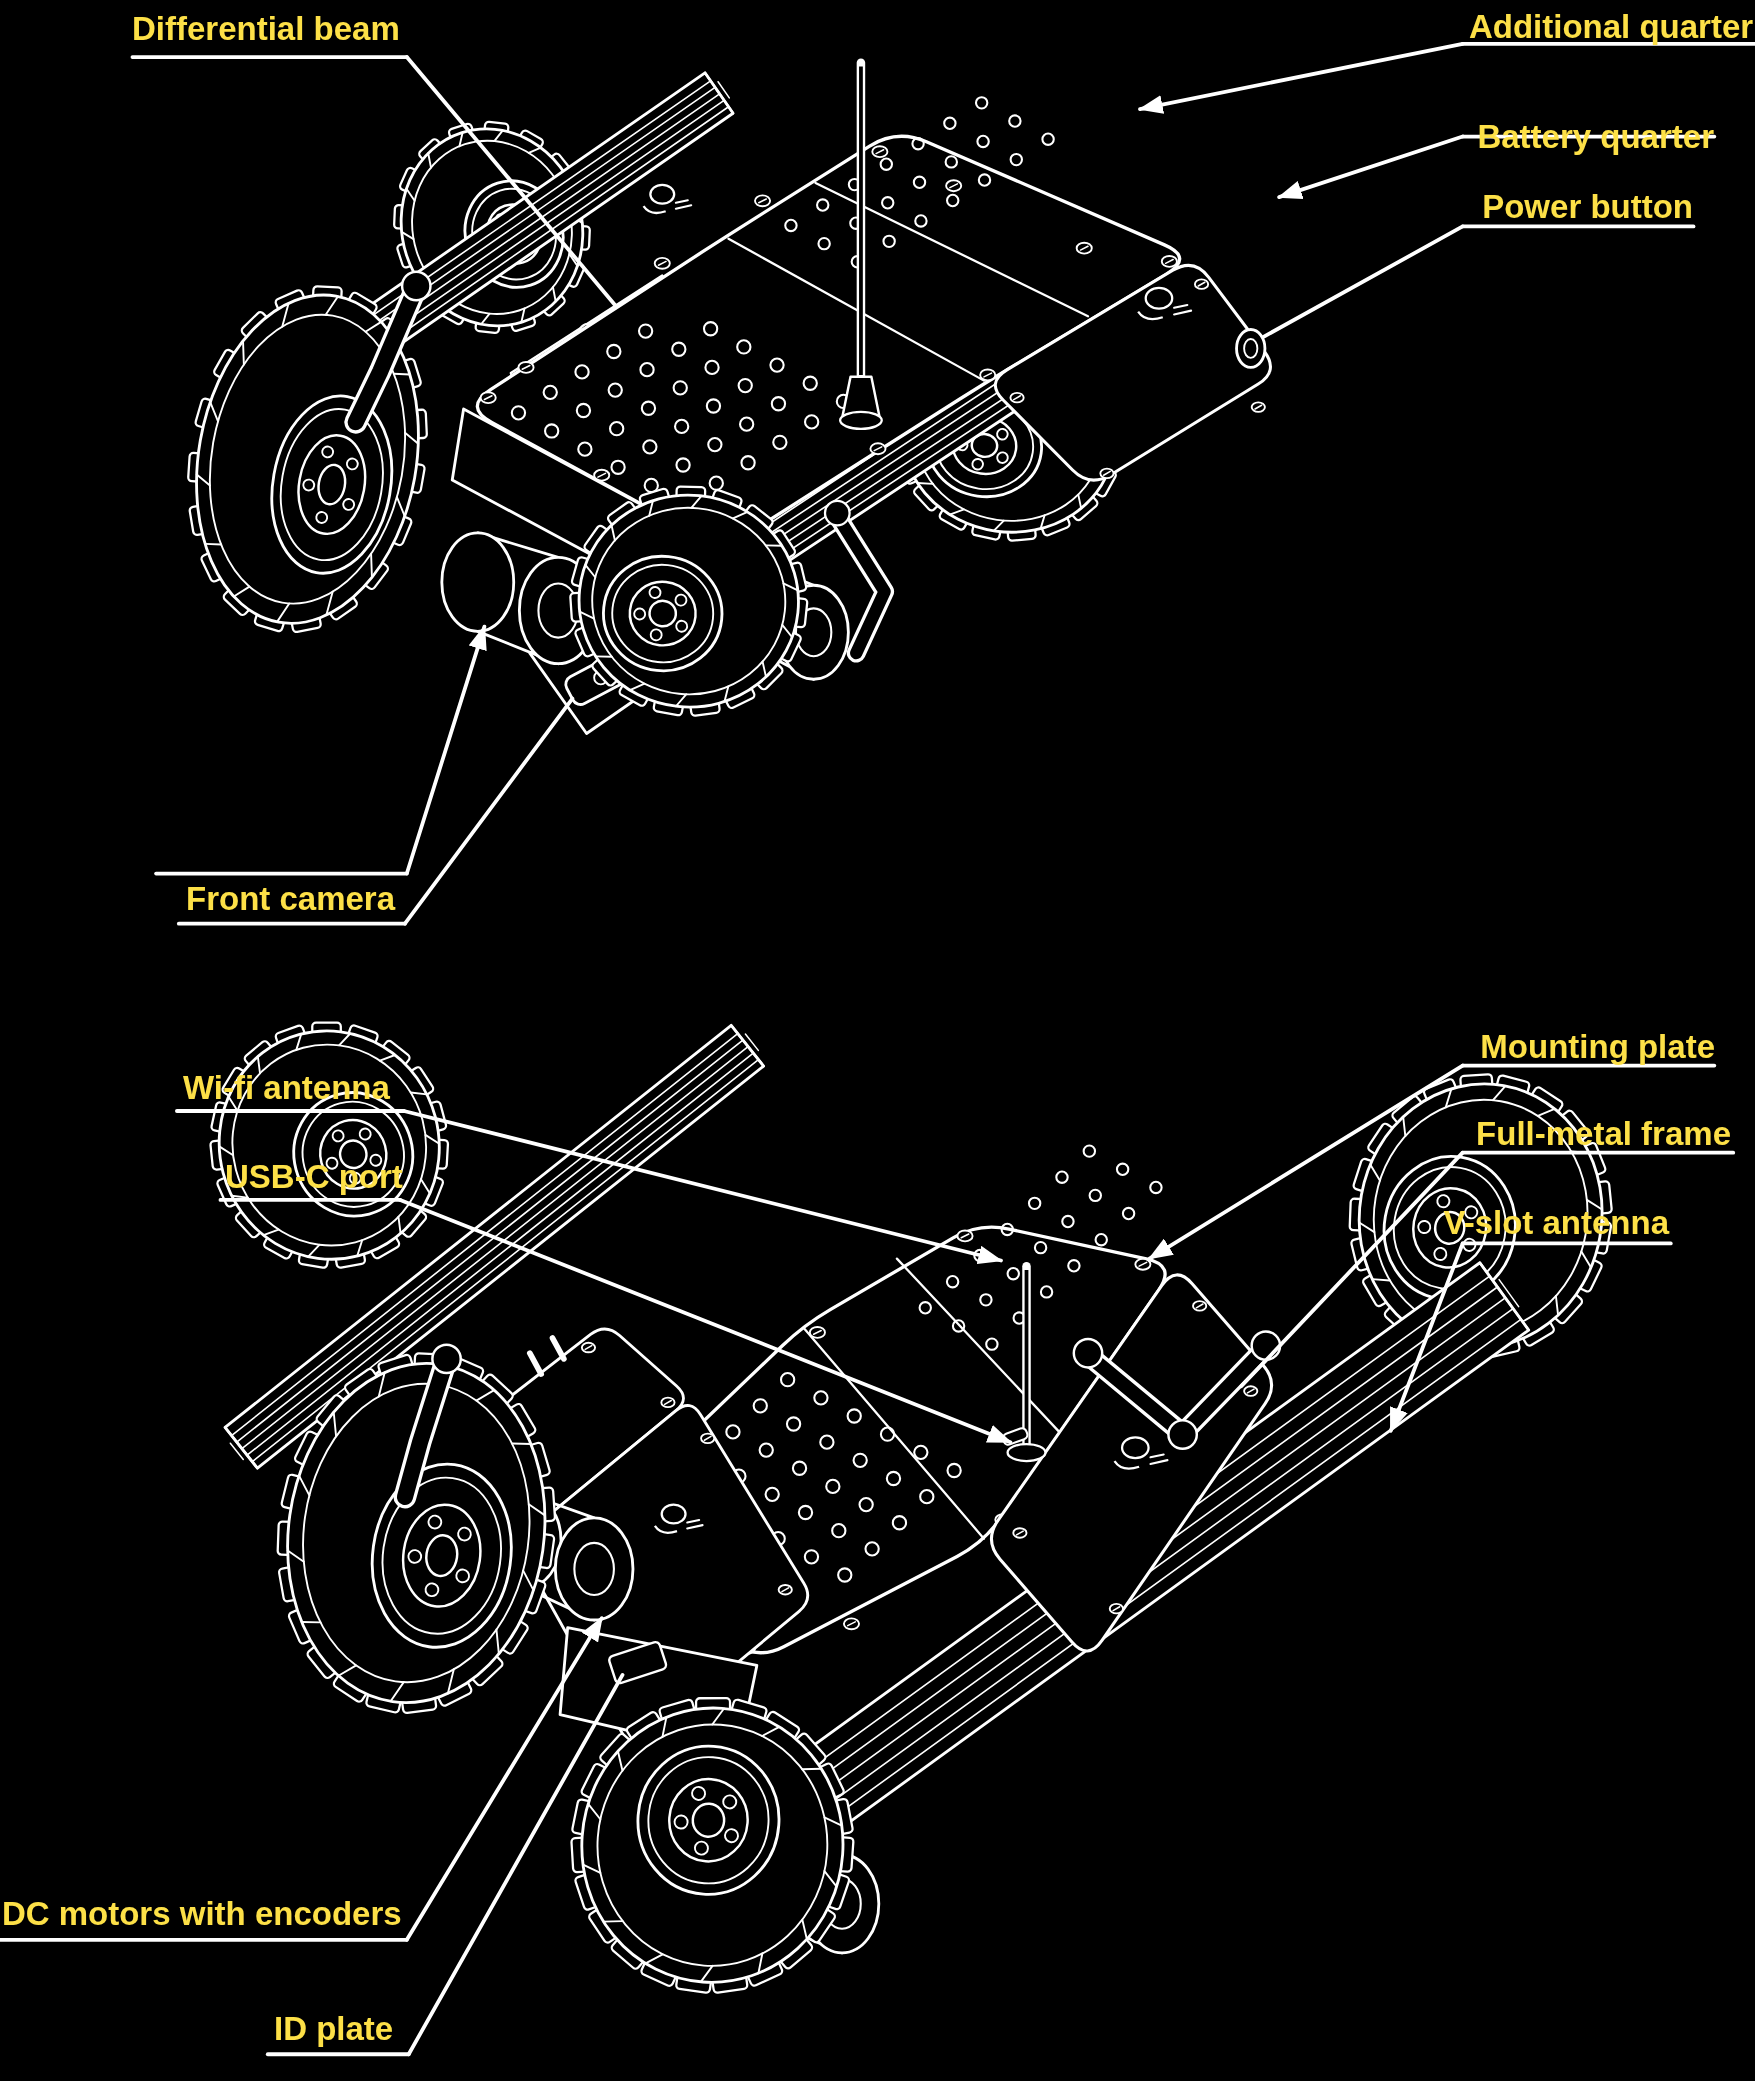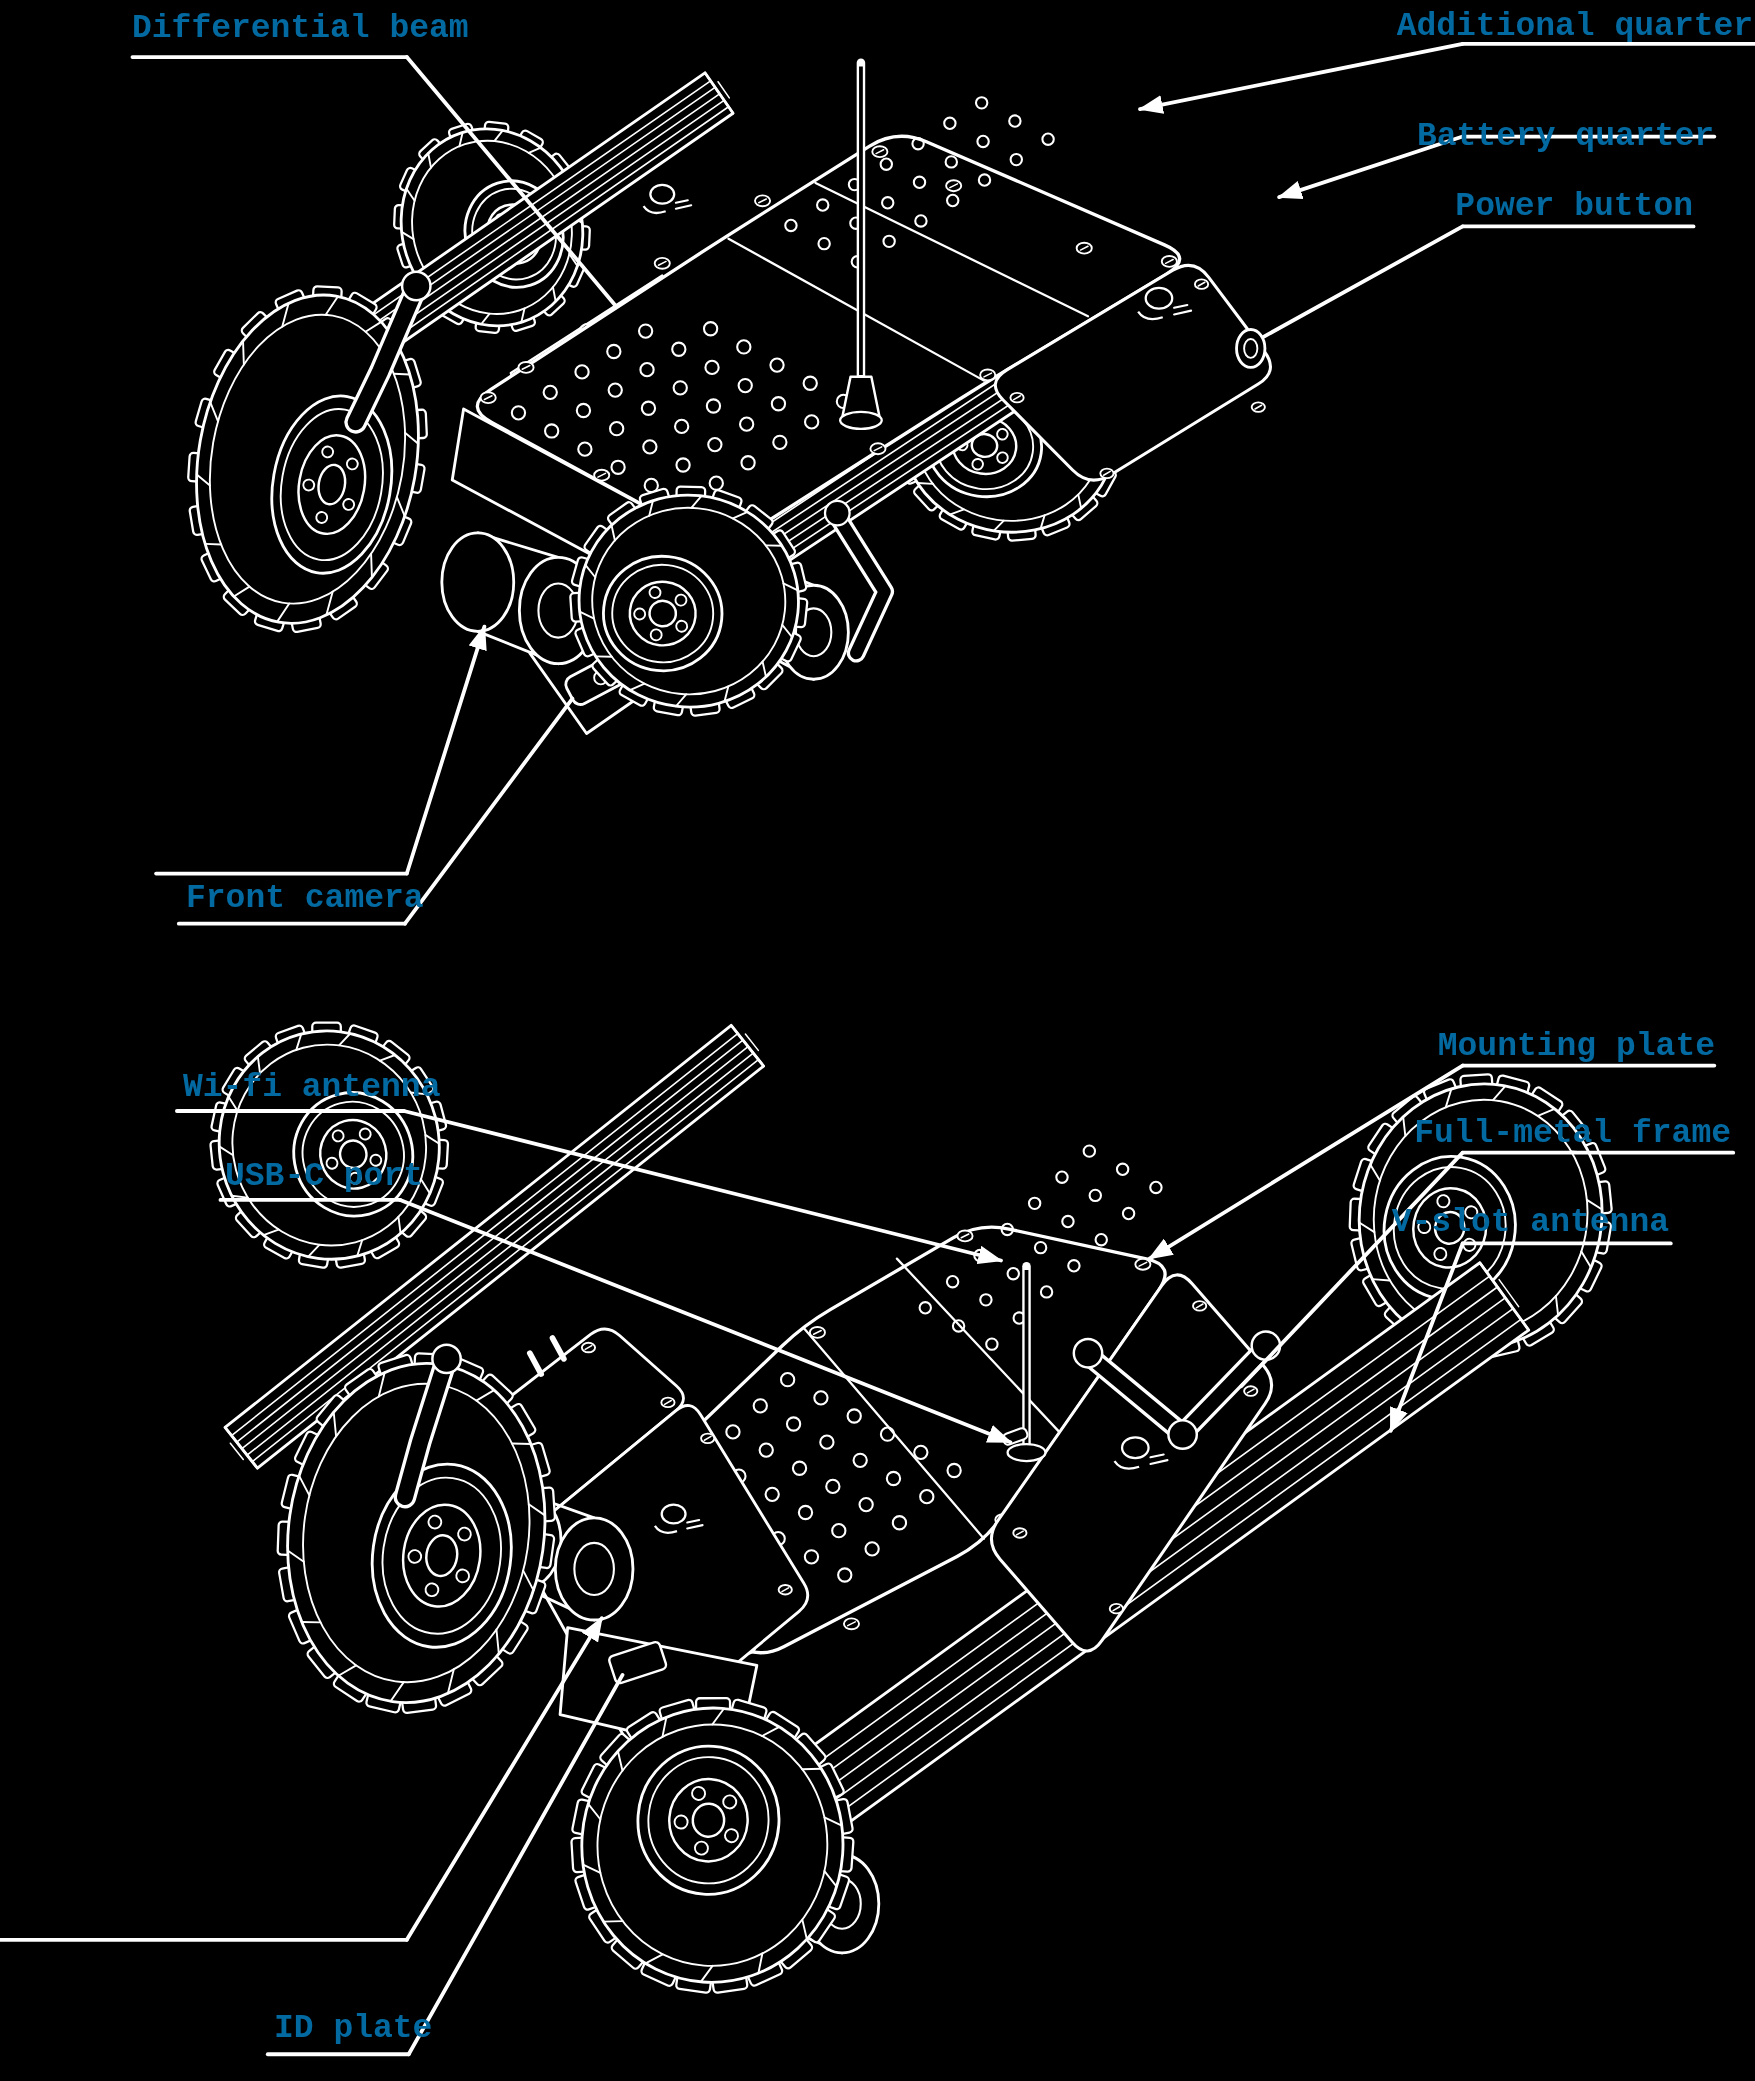--- a/index.html
+++ b/index.html
@@ -1,21 +1,21 @@
 <!DOCTYPE html>
 <html style="font-size:15px"><head>
 <meta charset="utf-8">
 <style>
   html,body{margin:0;padding:0;background:#000;}
   .stage{position:relative;width:1755px;height:2082px;background:#000;overflow:hidden;}
   svg{position:absolute;left:0;top:0;}
   .label{
     position:absolute;
-    color:#0369a1;
-    font-family:Liberation Mono, monospace;
+    color:#fde047;
+    font-family:Liberation Sans, sans-serif;
     font-weight:700;
     font-size:33px;
     line-height:38px;
     white-space:nowrap;
     letter-spacing:0px;
   }
   .label.two-line{text-align:center;line-height:44px;}
 </style>
 </head>
 <body>
@@ -754,16 +754,17 @@
   <div class="label" style="right:40px;top:1028px;margin-left:44px;">Mounting plate</div>
 
   <div class="label" style="right:24px;top:1115px;">Full-metal frame</div>
 
   <div class="label" style="right:86px;top:1204px;">V-slot antenna</div>
 
   <div class="label" style="left:183px;top:1069px;">Wi-fi antenna</div>
 
   <div class="label" style="left:225px;top:1158px;">USB-C port</div>
 
+  <div class="label" style="left:1.9px;top:1895px;">DC motors with encoders</div>
 
   <div class="label" style="left:274px;top:2010px;">ID plate</div>
 </div>
 
 
 </body></html>

